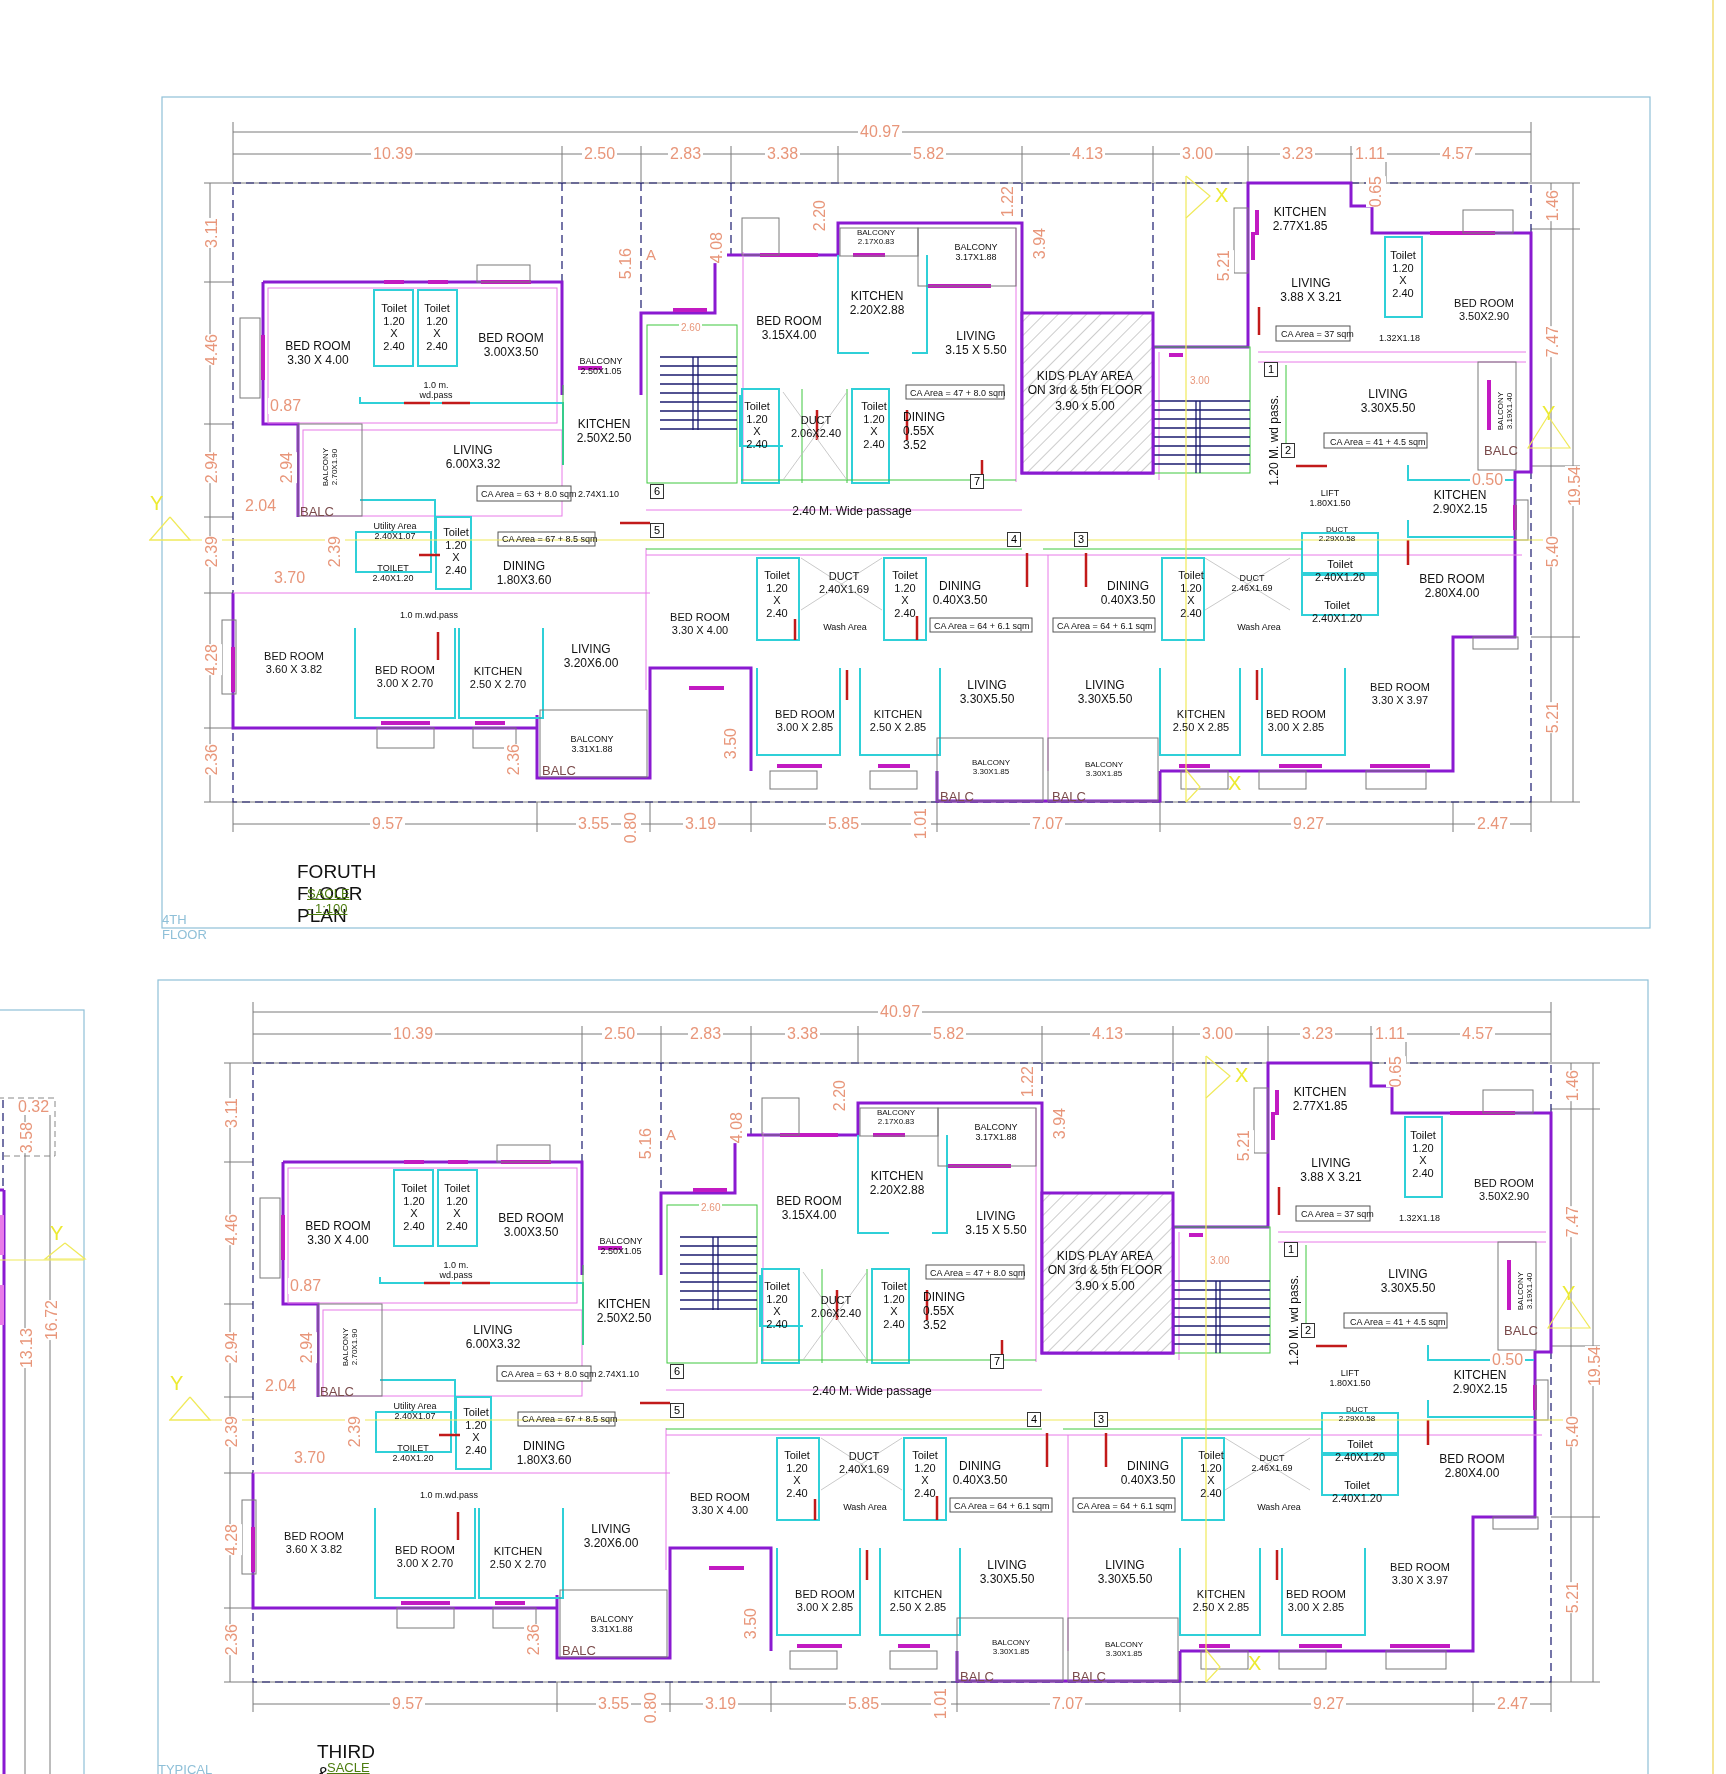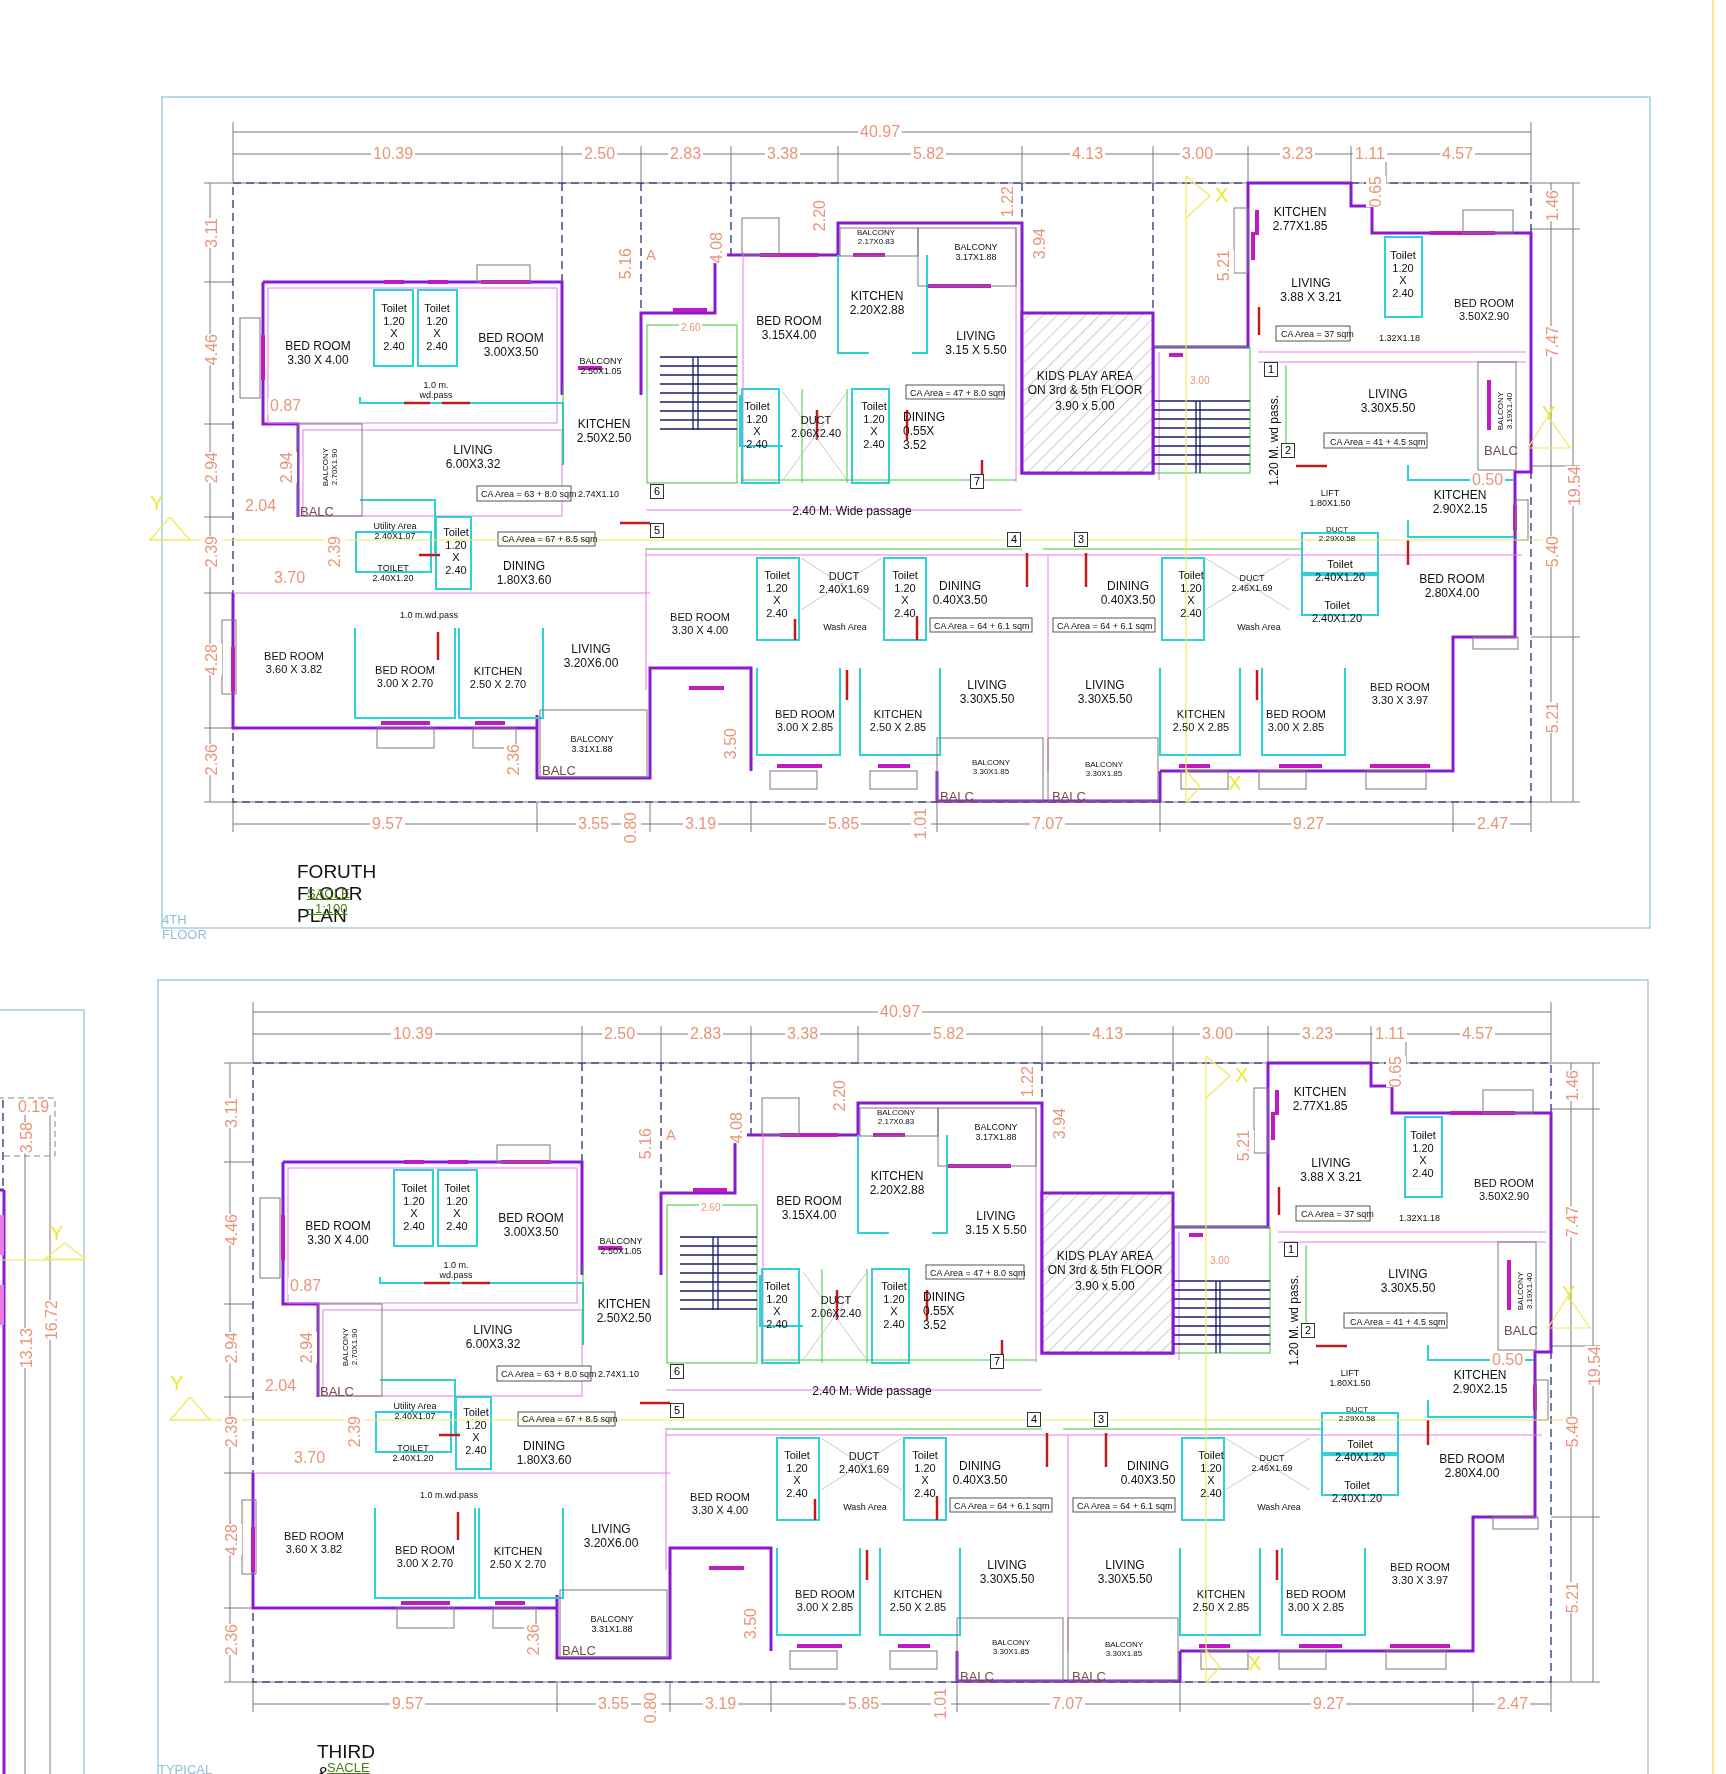--- a/index.html
+++ b/index.html
@@ -1005,18 +1005,18 @@
   <span class="ax" style="left:1542px;top:402px;">Y</span>
   <span class="ax" style="left:1215px;top:184px;">X</span>
   <span class="ax" style="left:1228px;top:772px;">X</span>
 
   <span class="ttl" style="left:297px;top:861px;">THIRD &amp; FIFTH  FLOOR PLAN</span>
   <span class="scl" style="left:307px;top:880px;">SACLE - 1:100</span>
   <span class="lyr" style="left:138px;top:882px;">TYPICAL 3RD AND 5TH FLOOR</span>
 </div>
 
 <div style="position:absolute;left:0;top:0;">
-  <span class="d" style="left:16px;top:1099px;">0.19</span>
+  <span class="d" style="left:16px;top:1099px;">0.32</span>
   <span class="d dv" style="left:17px;top:1122px;">3.58</span>
   <span class="d dv" style="left:42px;top:1300px;">16.72</span>
   <span class="d dv" style="left:17px;top:1328px;">13.13</span>
   <span class="ax" style="left:50px;top:1222px;">Y</span>
 </div>
 
 </body></html>

